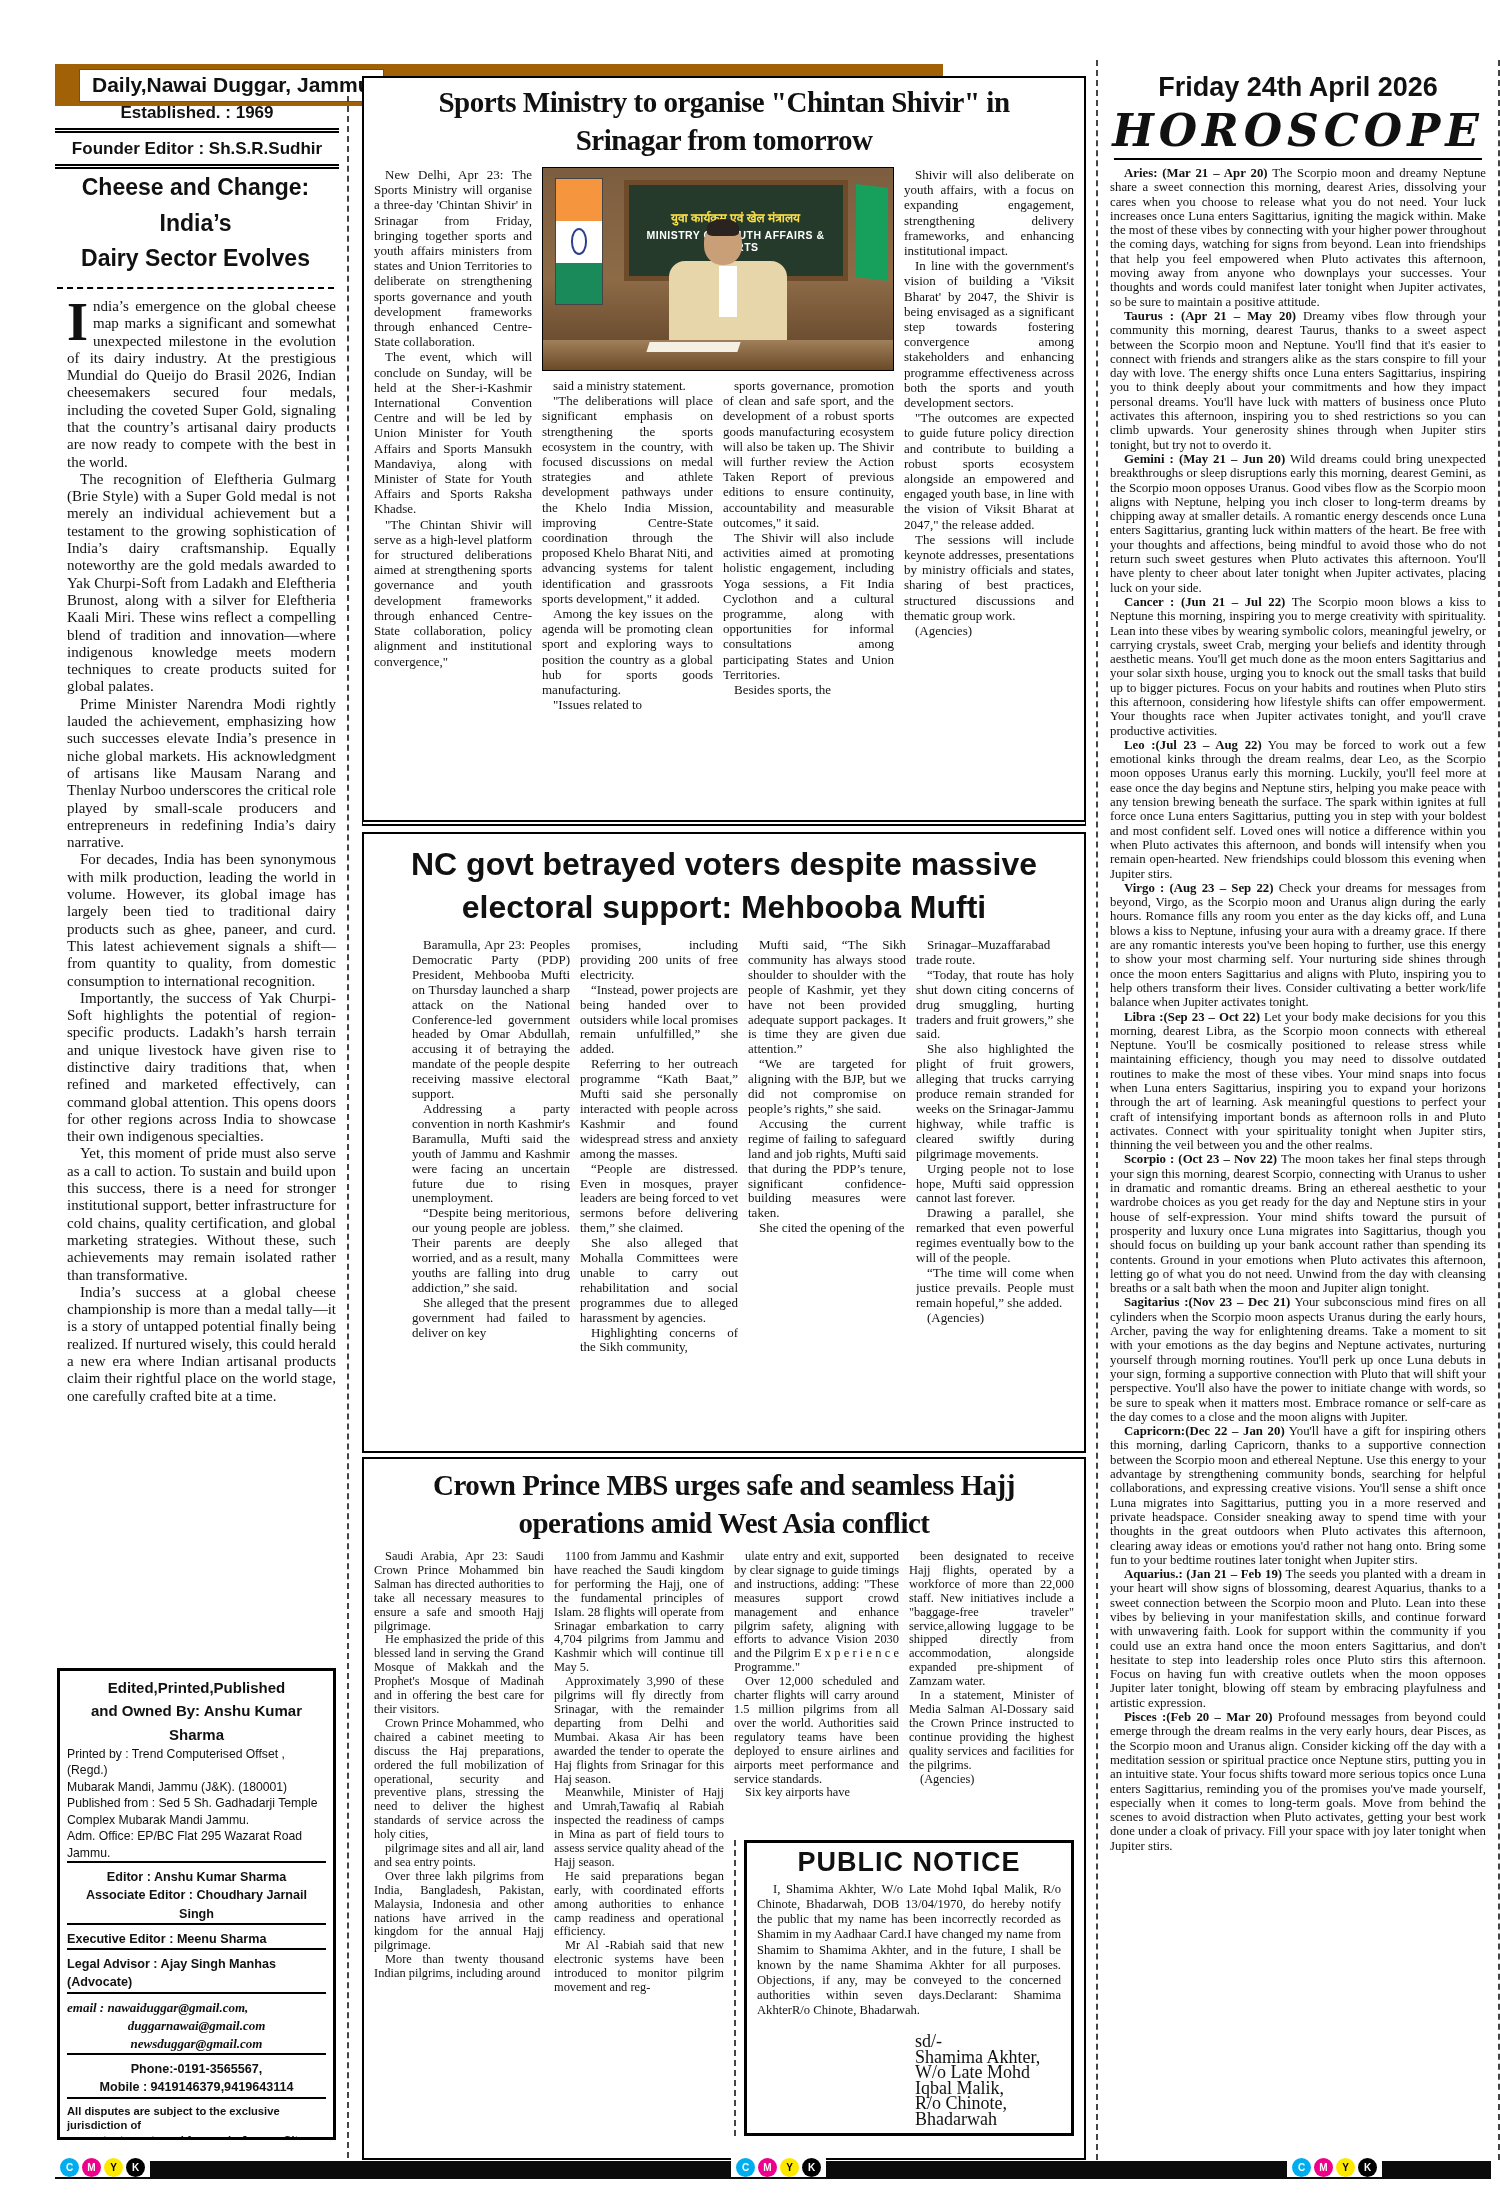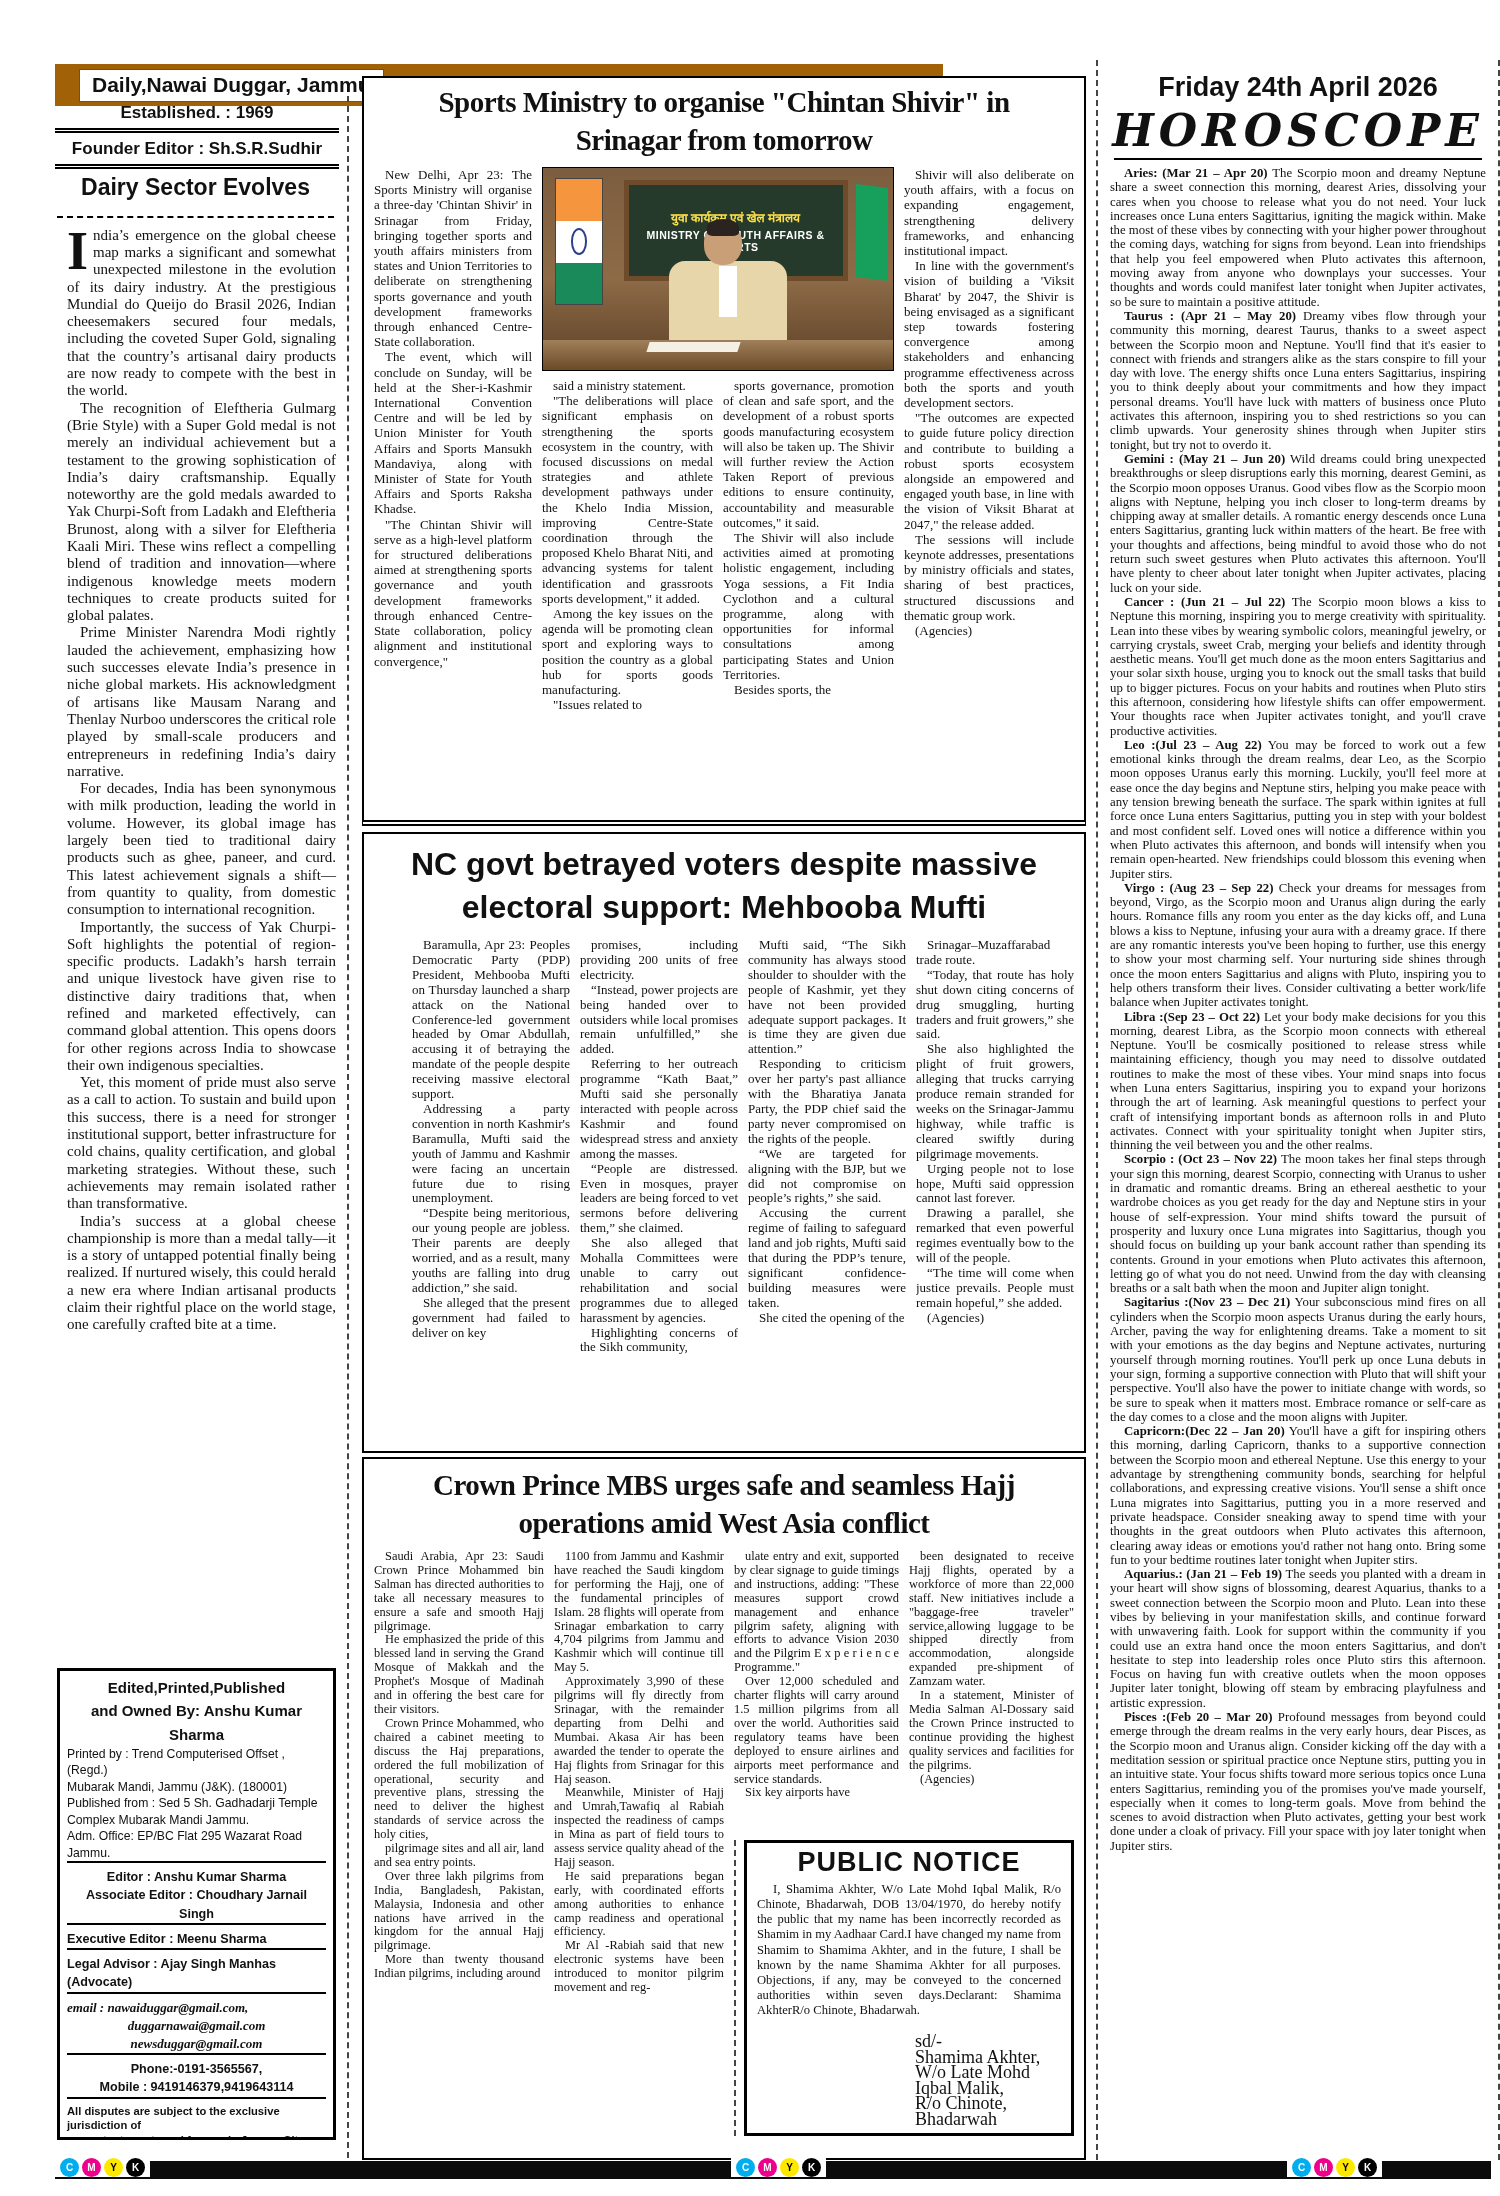--- a/index.html
+++ b/index.html
@@ -138,20 +138,21 @@
 </div>
 
 <div id="estbox">
   <div class="est-line">Established. : 1969</div>
   <div class="est-line">Founder Editor :  Sh.S.R.Sudhir</div>
 </div>
 
 <div id="vdash1"></div>
 
 <div id="editorial">
+  <h1 class="ed-h">Cheese and Change: India’s</h1>
   <h1 class="ed-h">Dairy Sector Evolves</h1>
   <div class="dashes"></div>
   <div class="ed-text">
       <p class="">India’s emergence on the global cheese map marks a significant and somewhat unexpected milestone in the evolution of its dairy industry. At the prestigious Mundial do Queijo do Brasil 2026, Indian cheesemakers secured four medals, including the coveted Super Gold, signaling that the country’s artisanal dairy products are now ready to compete with the best in the world.</p>
       <p class="">The recognition of Eleftheria Gulmarg (Brie Style) with a Super Gold medal is not merely an individual achievement but a testament to the growing sophistication of India’s dairy craftsmanship. Equally noteworthy are the gold medals awarded to Yak Churpi-Soft from Ladakh and Eleftheria Brunost, along with a silver for Eleftheria Kaali Miri. These wins reflect a compelling blend of tradition and innovation—where indigenous knowledge meets modern techniques to create products suited for global palates.</p>
       <p class="">Prime Minister Narendra Modi rightly lauded the achievement, emphasizing how such successes elevate India’s presence in niche global markets. His acknowledgment of artisans like Mausam Narang and Thenlay Nurboo underscores the critical role played by small-scale producers and entrepreneurs in redefining India’s dairy narrative.</p>
       <p class="">For decades, India has been synonymous with milk production, leading the world in volume. However, its global image has largely been tied to traditional dairy products such as ghee, paneer, and curd. This latest achievement signals a shift—from quantity to quality, from domestic consumption to international recognition.</p>
       <p class="">Importantly, the success of Yak Churpi-Soft highlights the potential of region-specific products. Ladakh’s harsh terrain and unique livestock have given rise to distinctive dairy traditions that, when refined and marketed effectively, can command global attention. This opens doors for other regions across India to showcase their own indigenous specialties.</p>
       <p class="">Yet, this moment of pride must also serve as a call to action. To sustain and build upon this success, there is a need for stronger institutional support, better infrastructure for cold chains, quality certification, and global marketing strategies. Without these, such achievements may remain isolated rather than transformative.</p>
       <p class="">India’s success at a global cheese championship is more than a medal tally—it is a story of untapped potential finally being realized. If nurtured wisely, this could herald a new era where Indian artisanal products claim their rightful place on the world stage, one carefully crafted bite at a time.</p>
@@ -242,21 +243,20 @@
     <div class="col">
         <p class="">promises, including providing 200 units of free electricity.</p>
         <p class="">“Instead, power projects are being handed over to outsiders while local promises remain unfulfilled,” she added.</p>
         <p class="">Referring to her outreach programme “Kath Baat,” Mufti said she personally interacted with people across Kashmir and found widespread stress and anxiety among the masses.</p>
         <p class="">“People are distressed. Even in mosques, prayer leaders are being forced to vet sermons before delivering them,” she claimed.</p>
         <p class="">She also alleged that Mohalla Committees were unable to carry out rehabilitation and social programmes due to alleged harassment by agencies.</p>
         <p class="">Highlighting concerns of the Sikh community,</p>
       </div>
     <div class="col">
         <p class="">Mufti said, “The Sikh community has always stood shoulder to shoulder with the people of Kashmir, yet they have not been provided adequate support packages. It is time they are given due attention.”</p>
-        <p class="">Responding to criticism over her party's past alliance with the Bharatiya Janata Party, the PDP chief said the party never compromised on the rights of the people.</p>
         <p class="">“We are targeted for aligning with the BJP, but we did not compromise on people’s rights,” she said.</p>
         <p class="">Accusing the current regime of failing to safeguard land and job rights, Mufti said that during the PDP’s tenure, significant confidence-building measures were taken.</p>
         <p class="">She cited the opening of the</p>
       </div>
     <div class="col">
         <p class="">Srinagar–Muzaffarabad trade route.</p>
         <p class="">“Today, that route has holy shut down citing concerns of drug smuggling, hurting traders and fruit growers,” she said.</p>
         <p class="">She also highlighted the plight of fruit growers, alleging that trucks carrying produce remain stranded for weeks on the Srinagar-Jammu highway, while traffic is cleared swiftly during pilgrimage movements.</p>
         <p class="">Urging people not to lose hope, Mufti said oppression cannot last forever.</p>
         <p class="">Drawing a parallel, she remarked that even powerful regimes eventually bow to the will of the people.</p>

